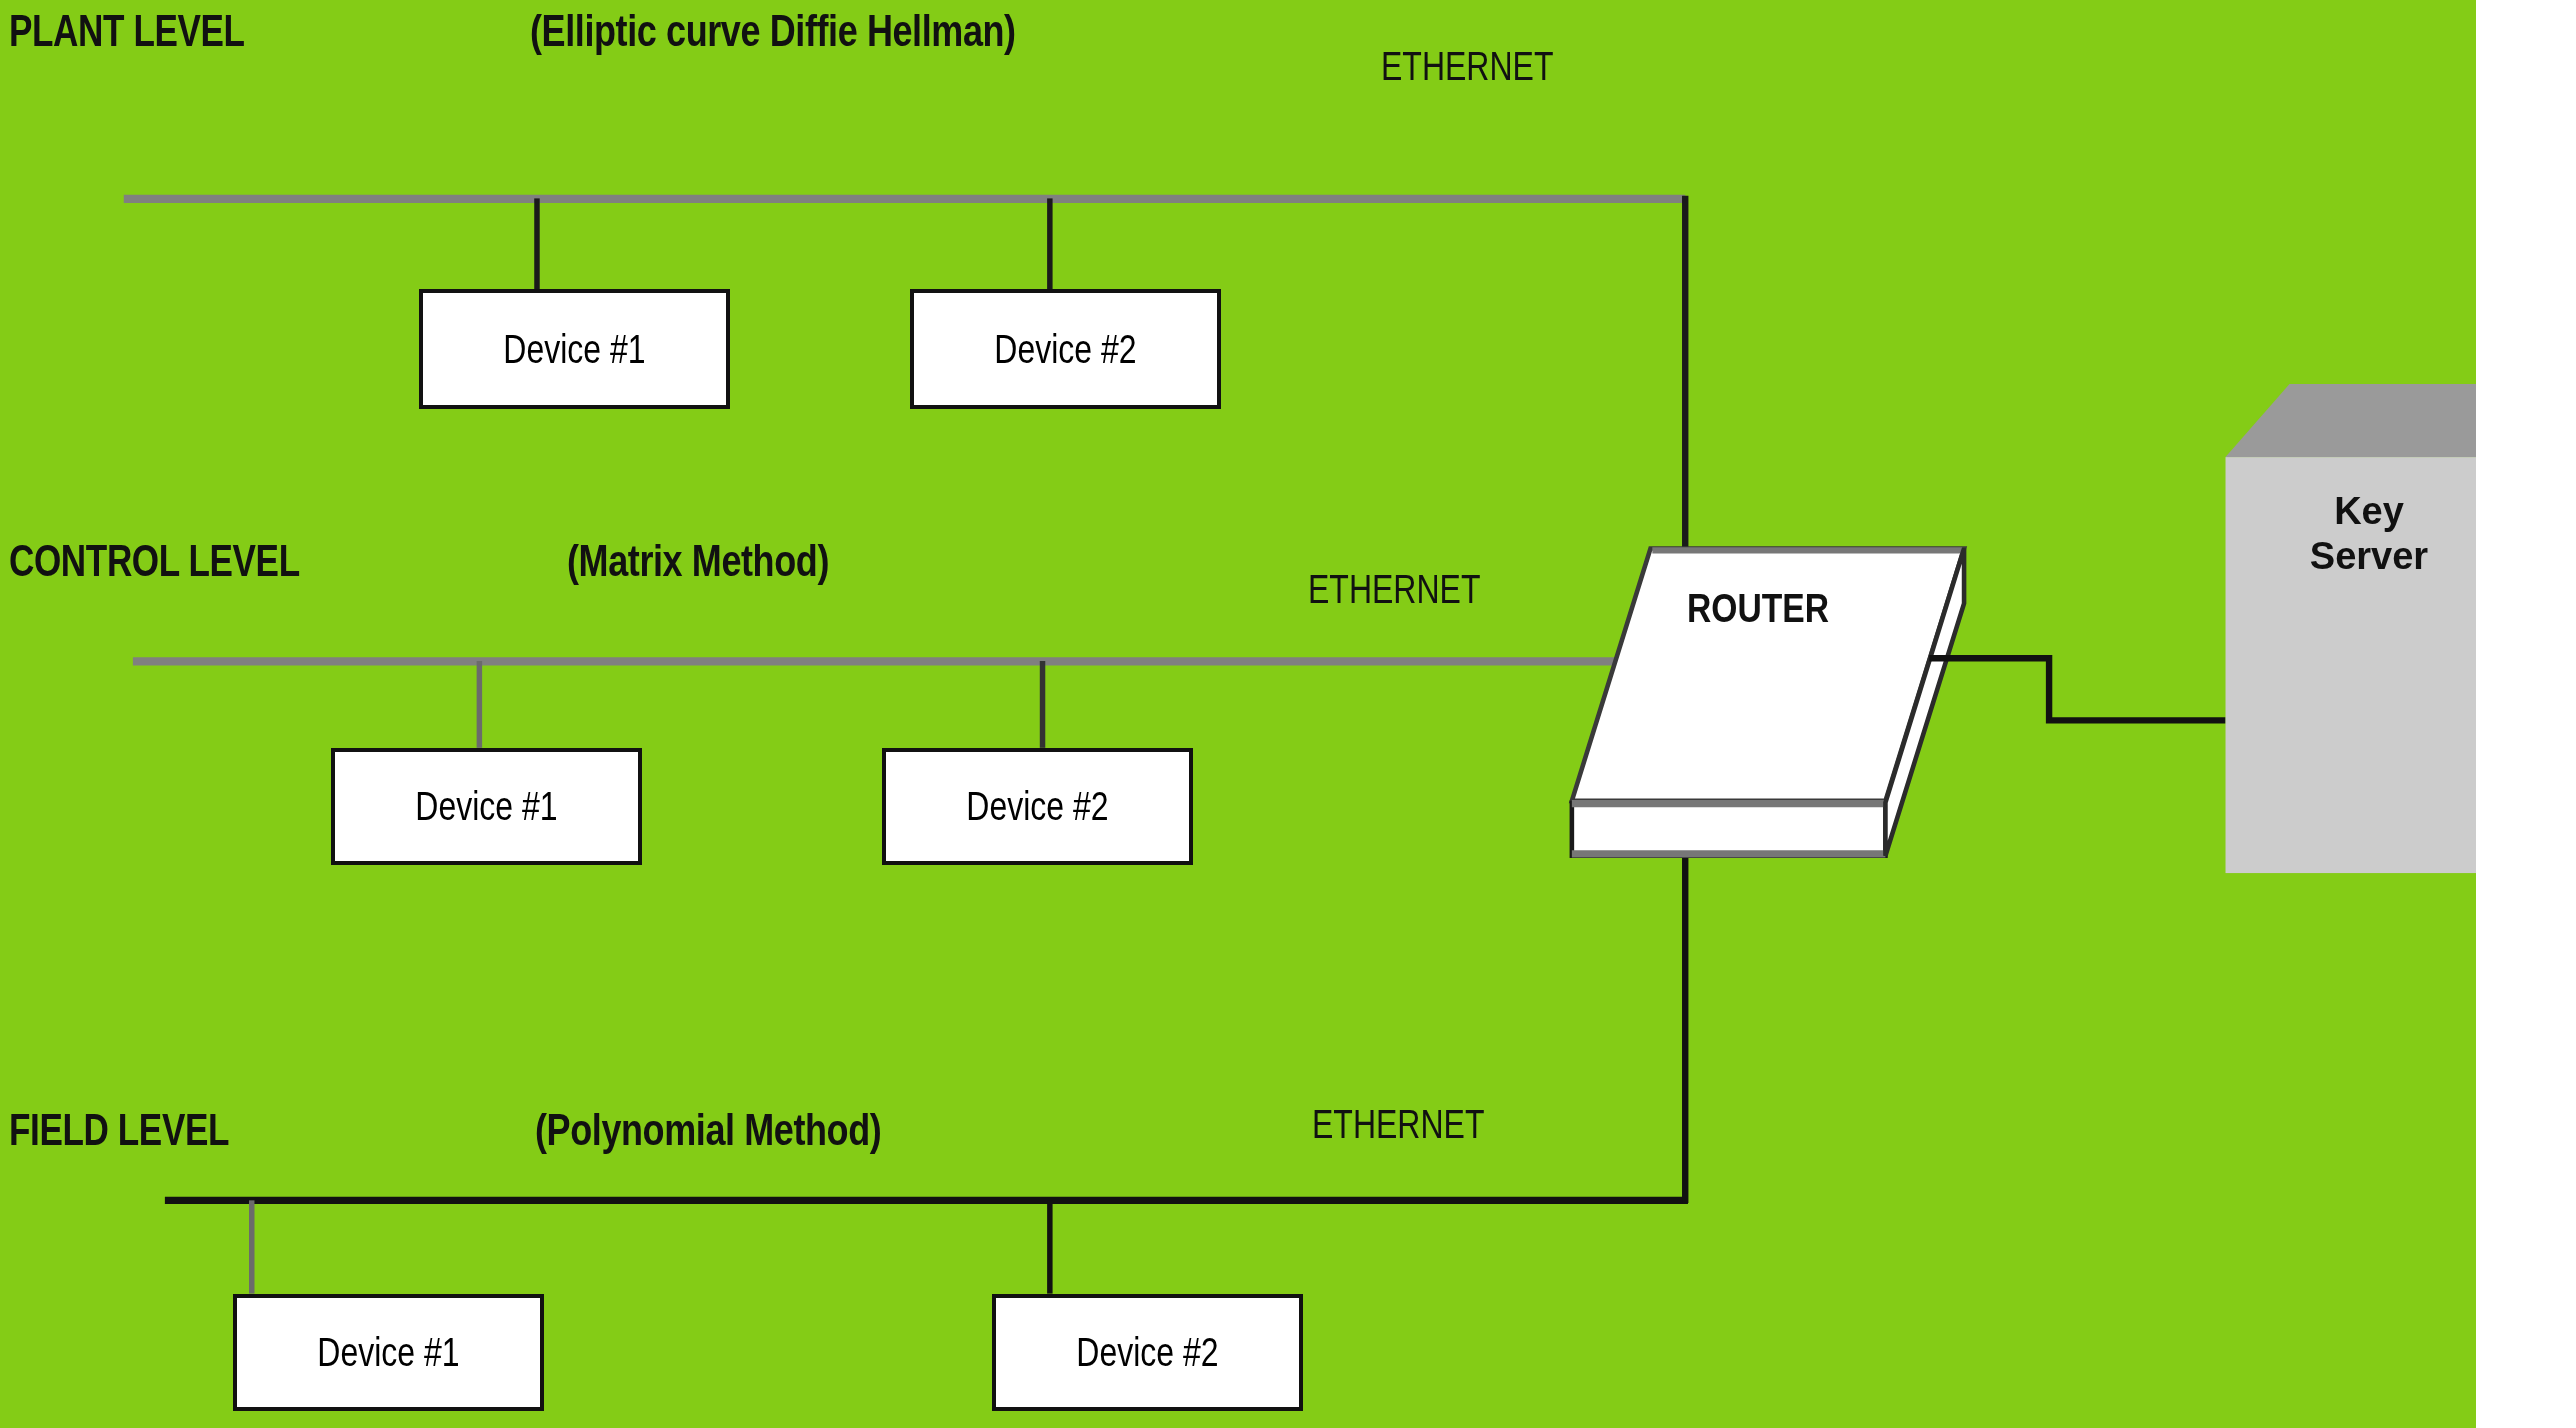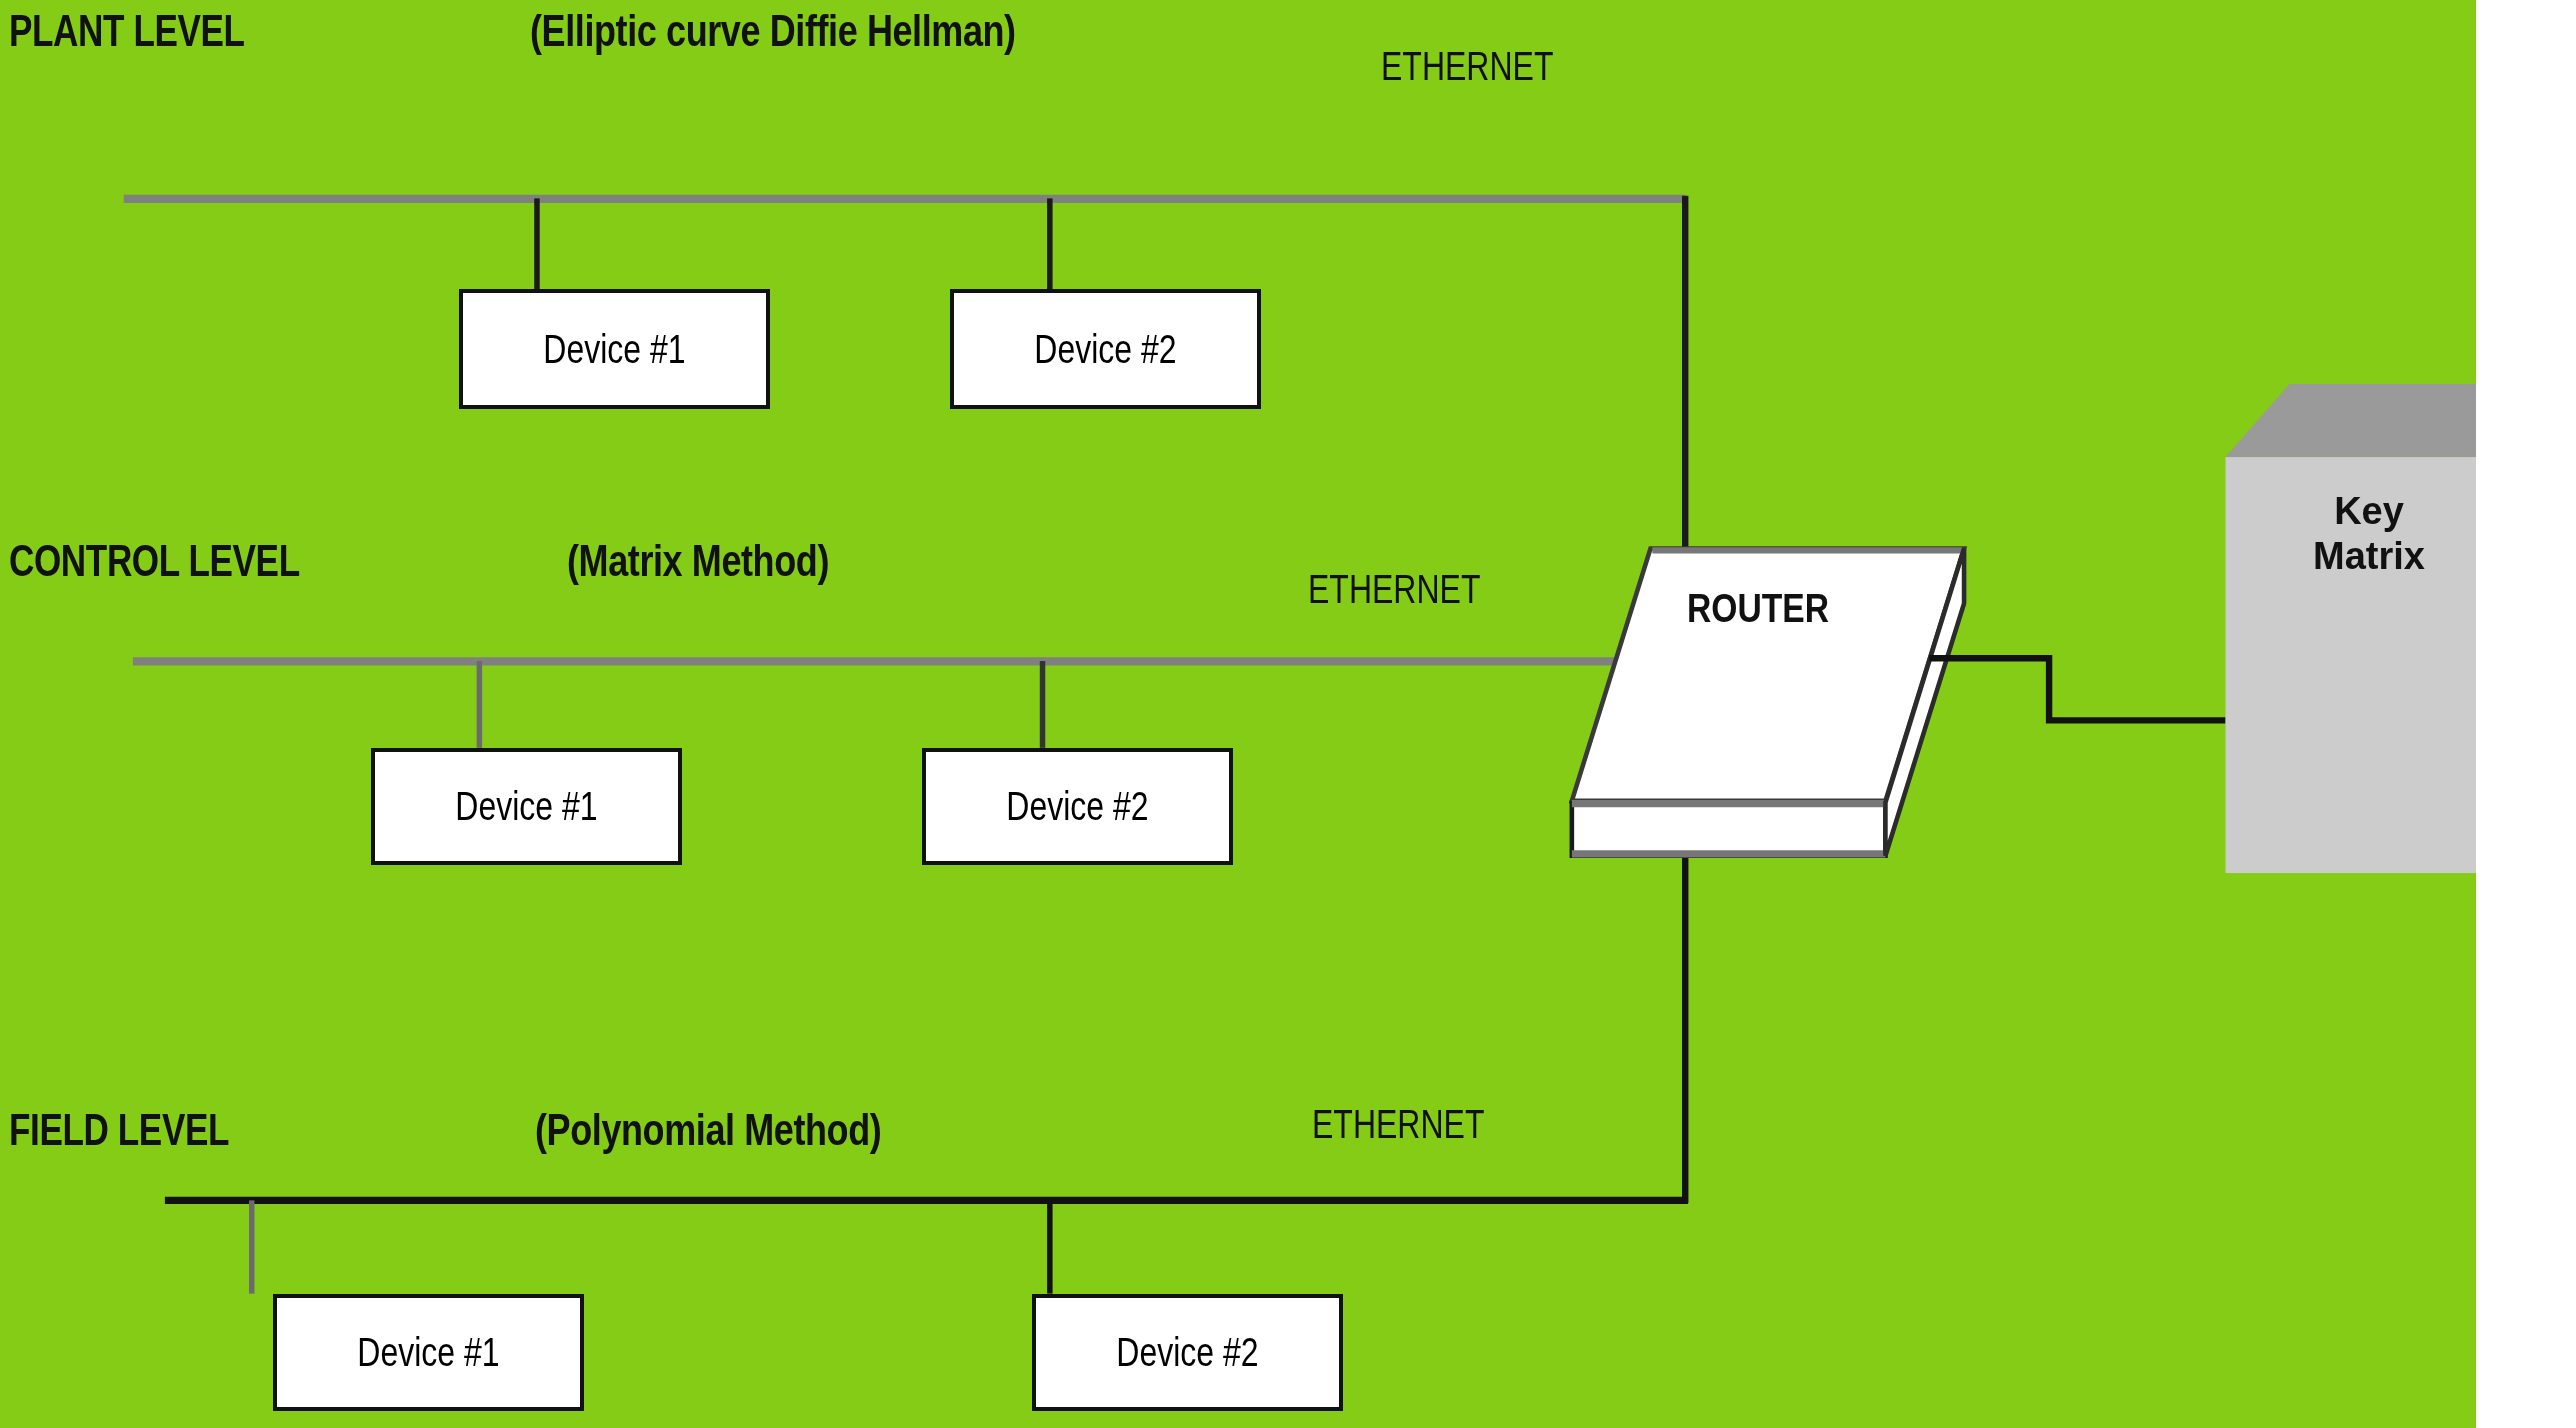--- a/index.html
+++ b/index.html
@@ -78,21 +78,20 @@
   }
   
   .device-box {
     position: absolute;
     box-sizing: border-box;
     background: #ffffff;
     border: 4.6px solid #111111;
     display: flex;
     align-items: center;
     justify-content: center;
-    margin-left: 40px;
   }
 </style>
 </head>
 <body>
 
 <div id="canvas">
 
   <svg class="diagram" viewBox="0 0 2817 1562">
 
     <line x1="135" y1="217.5" x2="1843" y2="217.5" stroke="#808080" stroke-width="9"></line>
@@ -164,17 +163,17 @@
     <span class="device-label">Device #1</span>
   </div>
   <div class="device-box" style="left:992px; top:1294px; width:311px; height:117px;">
     <span class="device-label">Device #2</span>
   </div>
 
   <div class="lbl router-label" style="left:1687px; top:585px;">ROUTER</div>
 
   <div class="server-label" style="left:2226px; top:489px; width:286px;">
     <div>Key</div>
-    <div>Matrix</div>
+    <div>Server</div>
   </div>
 
 </div>
 
 
 </body></html>

